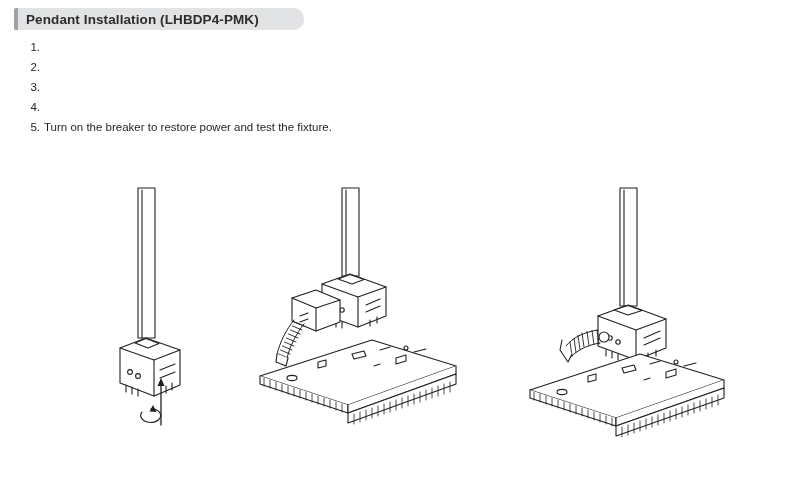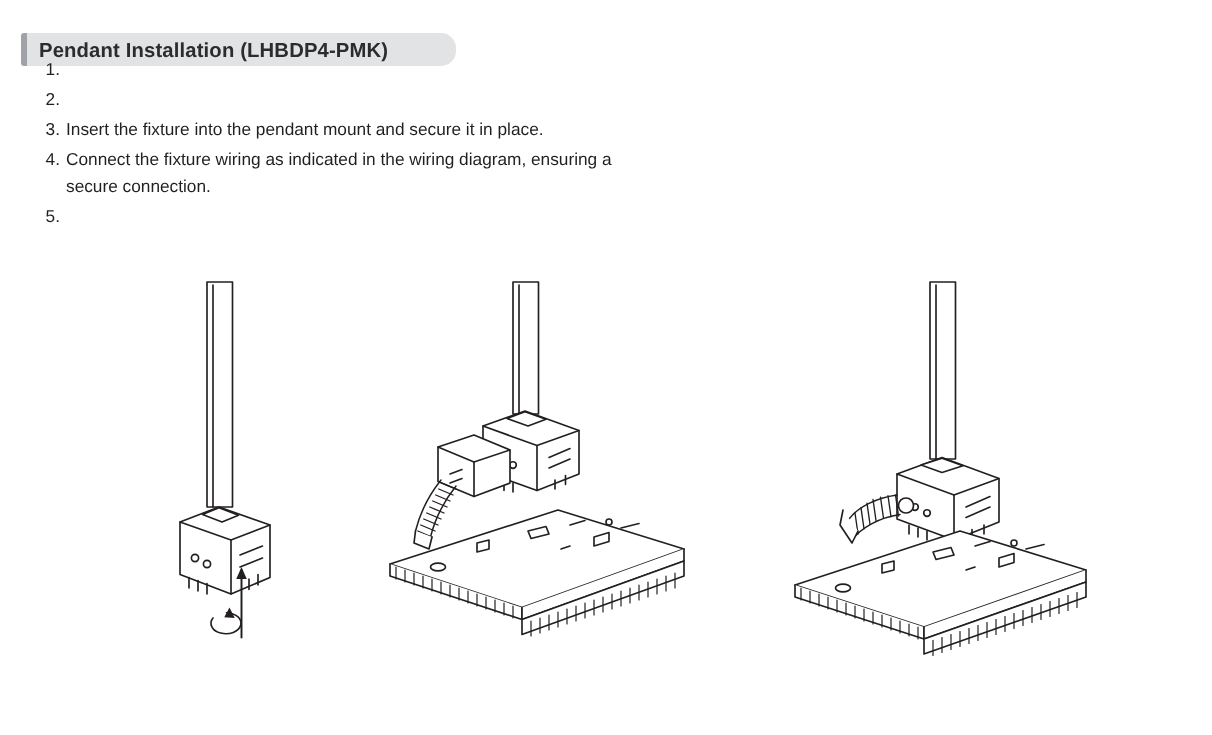--- a/index.html
+++ b/index.html
@@ -20,21 +20,20 @@
   .header-bar {
     position: absolute;
     left: 14px;
     top: 8px;
     width: 290px;
     height: 22px;
     background: #e2e3e5;
     border-radius: 3px 10px 10px 3px;
     display: flex;
     align-items: center;
-    margin-top: 14px;
   }
   .header-bar .accent {
     width: 4px;
     height: 22px;
     background: #9fa2a6;
     border-radius: 2px 0 0 2px;
   }
   .header-title {
     font-size: 13.5px;
     font-weight: bold;
@@ -102,30 +101,29 @@
   <div class="step">
     <div class="step-num">1.</div>
   </div>
 
   <div class="step">
     <div class="step-num">2.</div>
   </div>
 
   <div class="step">
     <div class="step-num">3.</div>
-    <div class="step-text">Insert the fixture into the pendant mount and secure it in place.</div>
   </div>
 
   <div class="step">
     <div class="step-num">4.</div>
-    <div class="step-text">Connect the fixture wiring as indicated in the wiring diagram, ensuring a secure connection.</div>
   </div>
 
   <div class="step">
     <div class="step-num">5.</div>
+    <div class="step-text">Turn on the breaker to restore power and test the fixture.</div>
   </div>
 
 </div>
 
 <div class="figures">
 
   <div class="figure fig-a">
     <svg width="170" height="260" viewBox="0 0 170 260" fill="none" stroke="#231f20" stroke-width="1.1" stroke-linejoin="round" stroke-linecap="round">
 
       <rect x="58" y="8" width="17" height="150" fill="#fff"></rect>

